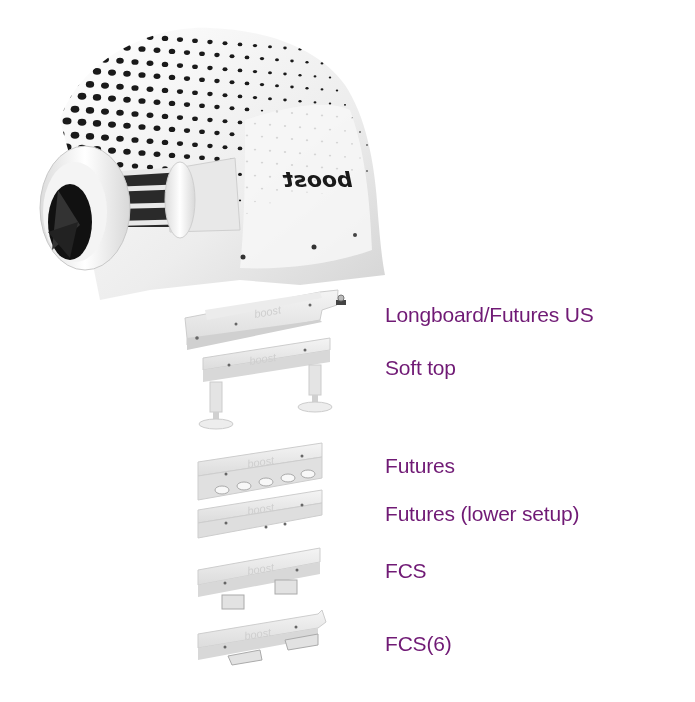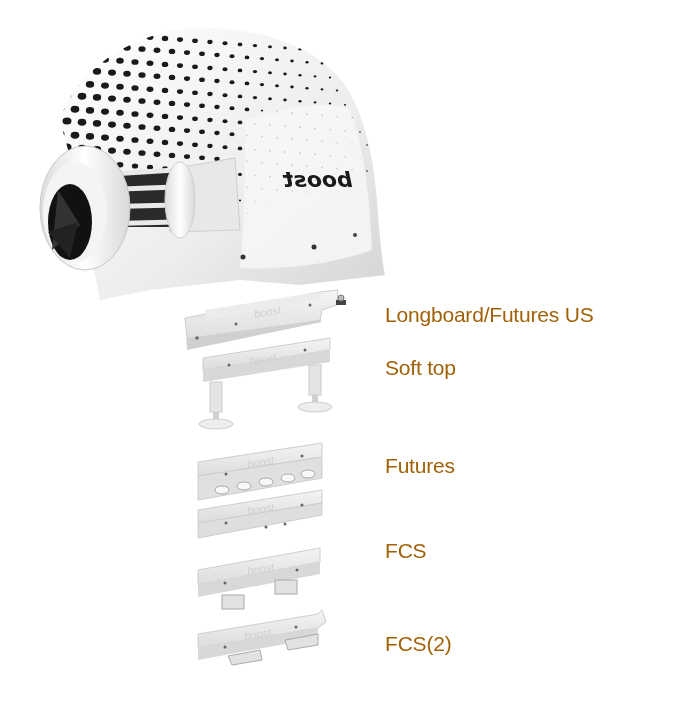--- a/index.html
+++ b/index.html
@@ -1,20 +1,20 @@
 <!DOCTYPE html>
 <html><head>
 <meta charset="utf-8">
 <style>
   html, body { margin: 0; padding: 0; background: #ffffff; }
   body { width: 695px; height: 702px; position: relative; overflow: hidden;
          font-family: "Liberation Sans", "DejaVu Sans", sans-serif; }
   .stage { position: absolute; left: 0; top: 0; width: 695px; height: 702px; }
   .art { position: absolute; left: 0; top: 0; }
-  .label { position: absolute; left: 385px; color: #a16207; font-size: 21px;
+  .label { position: absolute; left: 385px; color: #701a75; font-size: 21px;
            font-weight: 300; letter-spacing: -0.2px; white-space: nowrap; line-height: 1; }
 </style>
 </head>
 <body>
 
 <div class="stage">
 
   <svg class="art" width="695" height="702" viewBox="0 0 695 702">
     <defs>
       <linearGradient id="shellG" x1="0" y1="0" x2="1" y2="1">
@@ -431,15 +431,16 @@
       <circle cx="225" cy="647" r="1.5" fill="#666"></circle>
       <circle cx="296" cy="627" r="1.5" fill="#666"></circle>
       <path d="M228,656 L260,650 L262,660 L232,665 Z" fill="#e2e2e2" stroke="#aaa"></path>
       <path d="M285,640 L318,634 L318,645 L288,650 Z" fill="#e2e2e2" stroke="#aaa"></path>
     </g>
   </svg>
 
   <div class="label" style="top:304px">Longboard/Futures US</div>
   <div class="label" style="top:357px">Soft top</div>
   <div class="label" style="top:455px">Futures</div>
-  <div class="label" style="top:540px">FCS</div>
-  <div class="label" style="top:633px">FCS(2)</div>
+  <div class="label" style="top:503px">Futures (lower setup)</div>
+  <div class="label" style="top:560px">FCS</div>
+  <div class="label" style="top:633px">FCS(6)</div>
 </div>
 
 </body></html>

